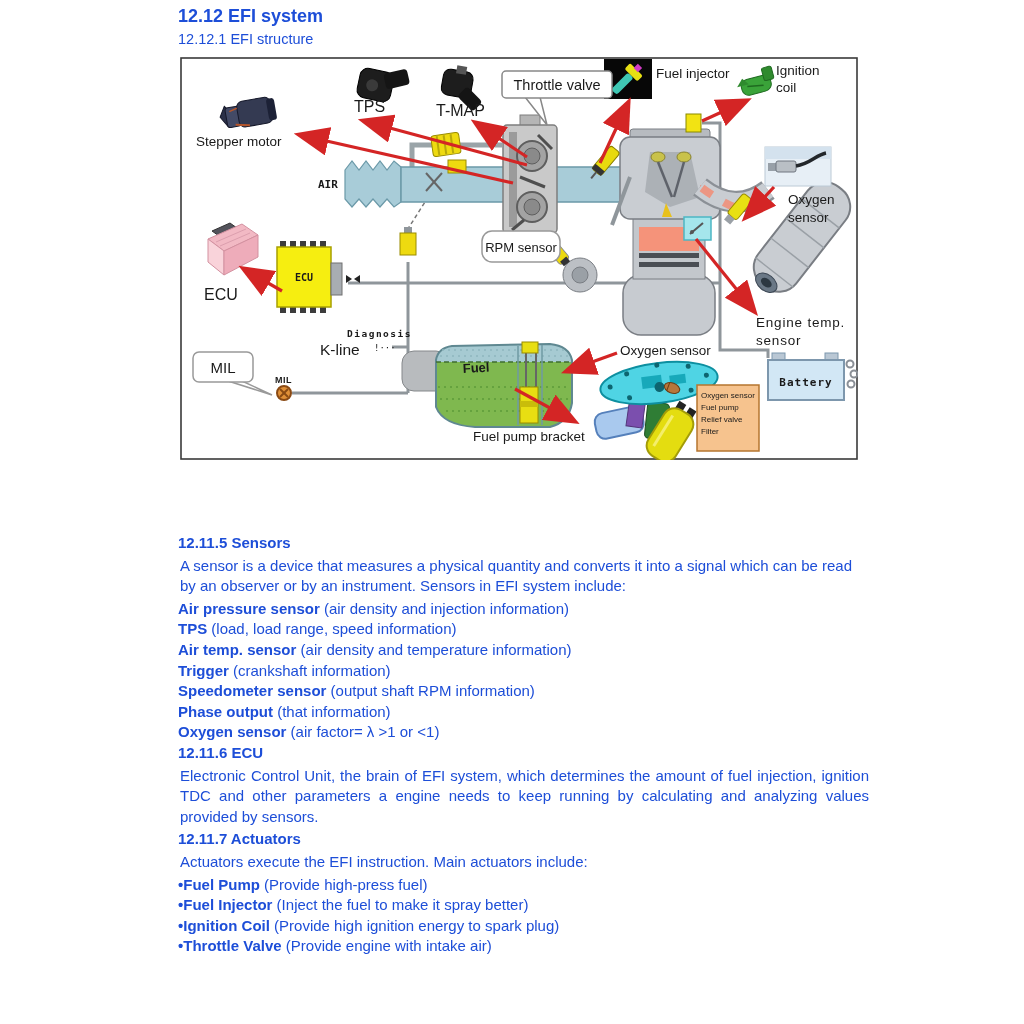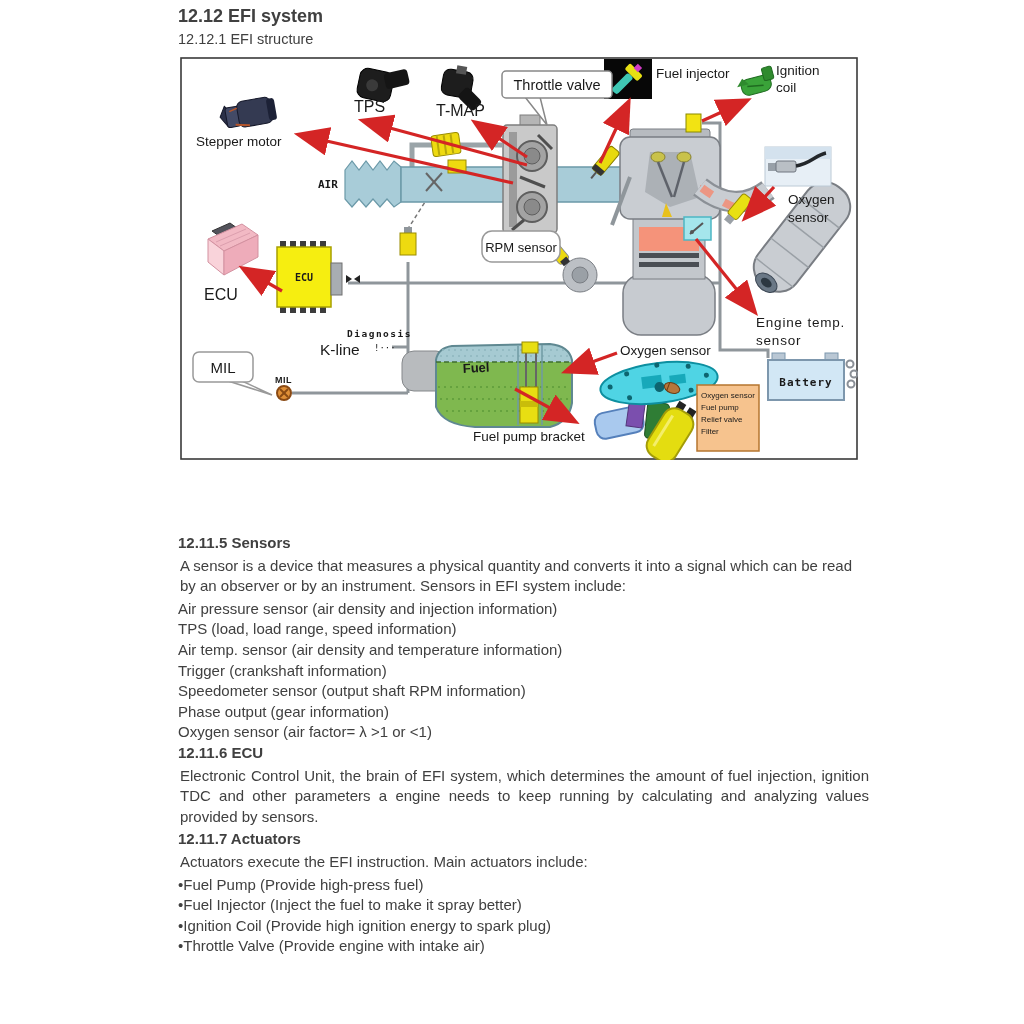--- a/index.html
+++ b/index.html
@@ -1,27 +1,27 @@
 <!DOCTYPE html>
 <html><head>
 <meta charset="utf-8">
 <style>
   html,body{margin:0;padding:0;background:#fff;}
   .page{position:relative;width:1024px;height:1024px;background:#fff;overflow:hidden;
-        font-family:"Liberation Sans",sans-serif;color:#404040;}
+        font-family:"Liberation Sans",sans-serif;color:#1d4ed8;}
   .title{position:absolute;left:178px;top:6px;font-size:18px;font-weight:bold;}
   .subtitle{position:absolute;left:178px;top:31px;font-size:14.5px;font-weight:normal;}
   .figure{position:absolute;left:180px;top:57px;width:678px;height:403px;}
   .content{position:absolute;left:178px;top:533px;width:693px;font-size:15px;line-height:20.6px;}
   .content h3{font-size:15px;font-weight:bold;margin:0;line-height:20.6px;}
   .content p{margin:2px;}
   .mt1{margin-top:18px;}
   .mt2{margin-top:23px;}
   .just{text-align:justify;}
-  .line b{font-weight:normal;}
+  .line b{font-weight:bold;}
   svg text{font-family:"Liberation Sans",sans-serif;fill:#1a1a1a;}
   svg text.mono{font-family:"DejaVu Sans Mono",monospace;}
 </style>
 </head>
 <body>
 
 <div class="page">
 
   <div class="title">12.12 EFI system</div>
   <div class="subtitle">12.12.1 EFI structure</div>
@@ -341,21 +341,21 @@
   </div>
 
   <div class="content">
     <h3>12.11.5 Sensors</h3>
     <p>A sensor is a device that measures a physical quantity and converts it into a signal which can be read by an observer or by an instrument. Sensors in EFI system include:</p>
     <div class="line"><b>Air pressure sensor</b><span> (air density and injection information)</span></div>
     <div class="line"><b>TPS</b><span> (load, load range, speed information)</span></div>
     <div class="line"><b>Air temp. sensor</b><span> (air density and temperature information)</span></div>
     <div class="line"><b>Trigger</b><span> (crankshaft information)</span></div>
     <div class="line"><b>Speedometer sensor</b><span> (output shaft RPM information)</span></div>
-    <div class="line"><b>Phase output</b><span> (gear information)</span></div>
+    <div class="line"><b>Phase output</b><span> (that information)</span></div>
     <div class="line"><b>Oxygen sensor</b><span> (air factor= λ &gt;1 or &lt;1)</span></div>
 
     <h3 class="mt1">12.11.6 ECU</h3>
     <p class="just">Electronic Control Unit, the brain of EFI system, which determines the amount of fuel injection, ignition TDC and other parameters a engine needs to keep running by calculating and analyzing values provided by sensors.</p>
 
     <h3 class="mt2">12.11.7 Actuators</h3>
     <p>Actuators execute the EFI instruction. Main actuators include:</p>
     <div class="line"><b><span>•</span><span>Fuel Pump</span></b><span> (Provide high-press fuel)</span></div>
     <div class="line"><b><span>•</span><span>Fuel Injector</span></b><span> (Inject the fuel to make it spray better)</span></div>
     <div class="line"><b><span>•</span><span>Ignition Coil</span></b><span> (Provide high ignition energy to spark plug)</span></div>

